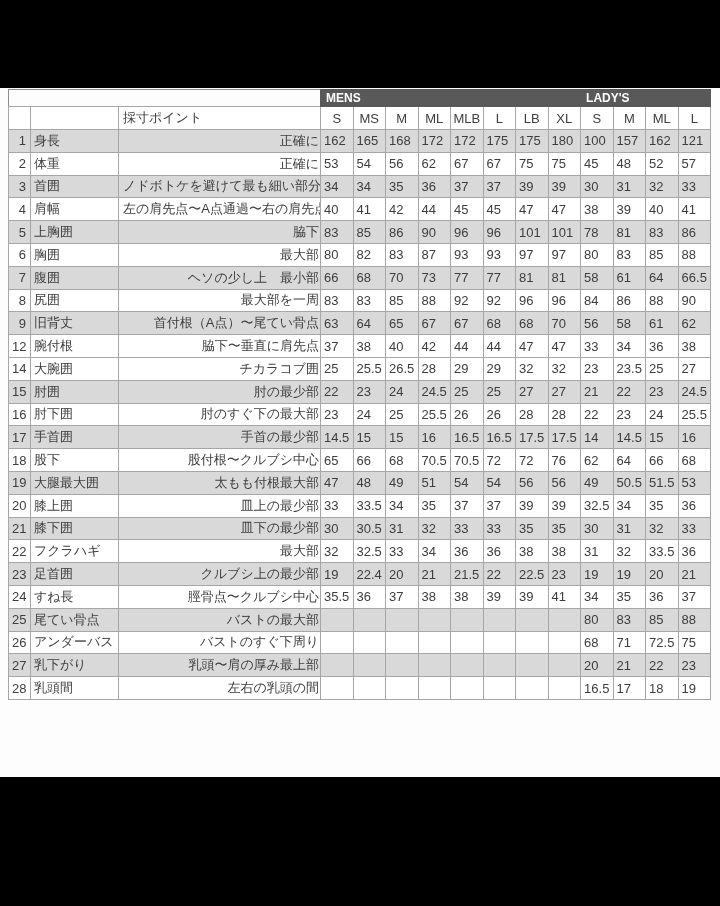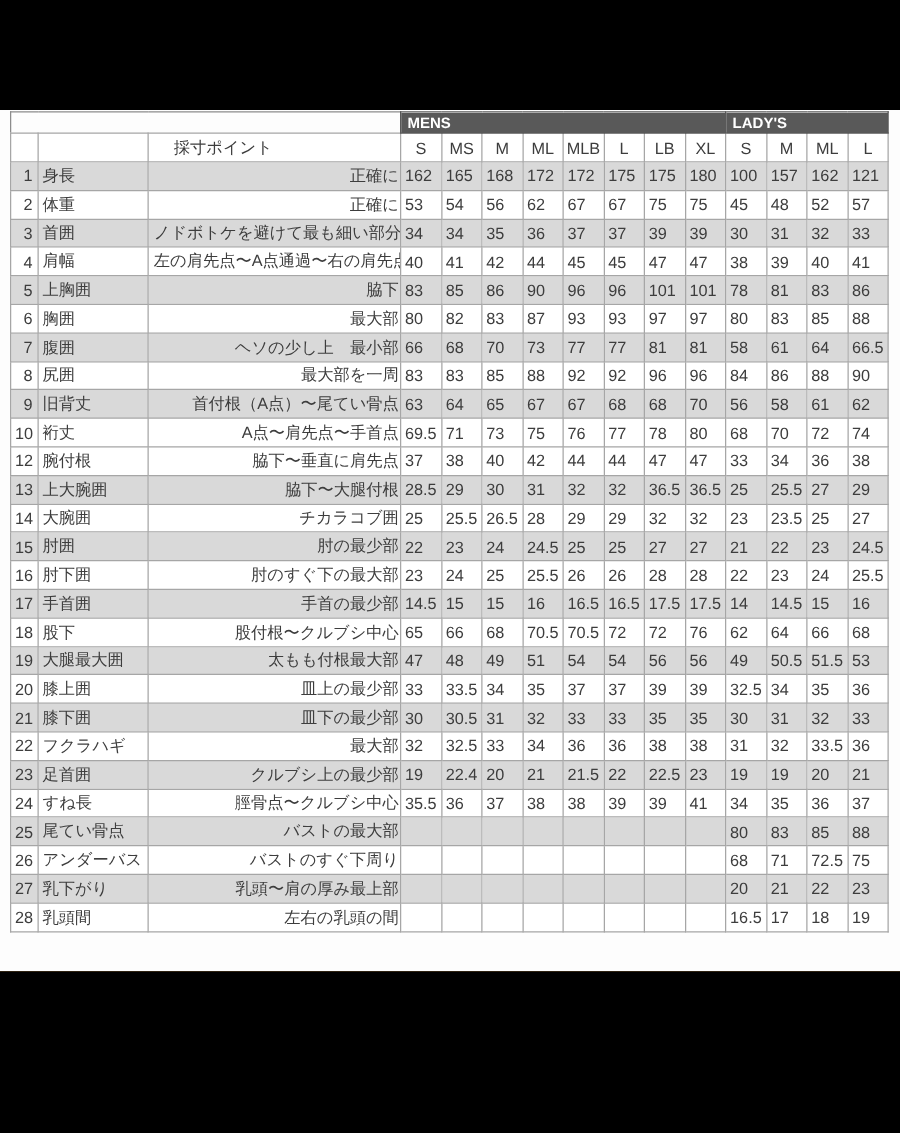--- a/index.html
+++ b/index.html
@@ -1,21 +1,21 @@
 <!DOCTYPE html>
 <html><head>
 <meta charset="utf-8">
 <style>
   * { margin:0; padding:0; box-sizing:border-box; }
   html,body { width:720px; height:906px; }
   body {
     font-family:"Liberation Sans","DejaVu Sans",sans-serif;
     background:#000;
   }
-  .screen { position:relative; width:720px; height:906px; background:#a16207; overflow:hidden; }
+  .screen { position:relative; width:720px; height:906px; background:#8b5cf6; overflow:hidden; }
   .letterbox { position:absolute; left:0; width:720px; background:#000; }
   .letterbox.top { top:0; height:88px; }
   .letterbox.bottom { top:777px; height:129px; }
   .content { position:absolute; top:88px; left:0; width:720px; height:689px; background:#fdfdfd; }
 
   table.size-chart {
     position:absolute; top:1px; left:8px; width:702px;
     border-collapse:collapse; table-layout:fixed;
     font-size:13px; color:#3d3d3d;
     border:1px solid #8c8c8c;
@@ -25,21 +25,21 @@
   th.group {
     background:#595959; color:#fff; font-weight:bold; font-size:12px;
     text-align:left; padding:0 0 1px 5px; border:1px solid #595959;
     white-space:nowrap; overflow:hidden;
   }
   tr.size-row th {
     height:23px; background:#fff; border:1px solid #a6a6a6;
     font-weight:normal; text-align:center; font-size:13px;
     white-space:nowrap; overflow:hidden;
   }
-  tr.size-row th.c-point { text-align:left; padding-left:20px; }
+  tr.size-row th.c-point { text-align:left; padding-left:4px; }
   tbody td {
     height:22.8px; border:1px solid #a6a6a6;
     white-space:nowrap; overflow:hidden;
     background:#fff; padding:0 1px 0 3px;
   }
   tbody tr.shaded td { background:#d9d9d9; }
   td.c-no { text-align:right; padding-right:4px; }
   td.c-name { text-align:left; }
   td.c-point { text-align:right; padding-left:4px; }
   td.c-val { text-align:left; padding-left:3px; }
@@ -230,69 +230,35 @@
             <td class="c-val">67</td>
             <td class="c-val">68</td>
             <td class="c-val">68</td>
             <td class="c-val">70</td>
             <td class="c-val">56</td>
             <td class="c-val">58</td>
             <td class="c-val">61</td>
             <td class="c-val">62</td>
           </tr>
           <tr>
-            <td class="c-no">10</td>
-            <td class="c-name">裄丈</td>
-            <td class="c-point">A点〜肩先点〜手首点</td>
-            <td class="c-val">69.5</td>
-            <td class="c-val">71</td>
-            <td class="c-val">73</td>
-            <td class="c-val">75</td>
-            <td class="c-val">76</td>
-            <td class="c-val">77</td>
-            <td class="c-val">78</td>
-            <td class="c-val">80</td>
-            <td class="c-val">68</td>
-            <td class="c-val">70</td>
-            <td class="c-val">72</td>
-            <td class="c-val">74</td>
-          </tr>
-          <tr>
             <td class="c-no">12</td>
             <td class="c-name">腕付根</td>
             <td class="c-point">脇下〜垂直に肩先点</td>
             <td class="c-val">37</td>
             <td class="c-val">38</td>
             <td class="c-val">40</td>
             <td class="c-val">42</td>
             <td class="c-val">44</td>
             <td class="c-val">44</td>
             <td class="c-val">47</td>
             <td class="c-val">47</td>
             <td class="c-val">33</td>
             <td class="c-val">34</td>
             <td class="c-val">36</td>
             <td class="c-val">38</td>
-          </tr>
-          <tr class="shaded">
-            <td class="c-no">13</td>
-            <td class="c-name">上大腕囲</td>
-            <td class="c-point">脇下〜大腿付根</td>
-            <td class="c-val">28.5</td>
-            <td class="c-val">29</td>
-            <td class="c-val">30</td>
-            <td class="c-val">31</td>
-            <td class="c-val">32</td>
-            <td class="c-val">32</td>
-            <td class="c-val">36.5</td>
-            <td class="c-val">36.5</td>
-            <td class="c-val">25</td>
-            <td class="c-val">25.5</td>
-            <td class="c-val">27</td>
-            <td class="c-val">29</td>
           </tr>
           <tr>
             <td class="c-no">14</td>
             <td class="c-name">大腕囲</td>
             <td class="c-point">チカラコブ囲</td>
             <td class="c-val">25</td>
             <td class="c-val">25.5</td>
             <td class="c-val">26.5</td>
             <td class="c-val">28</td>
             <td class="c-val">29</td>

